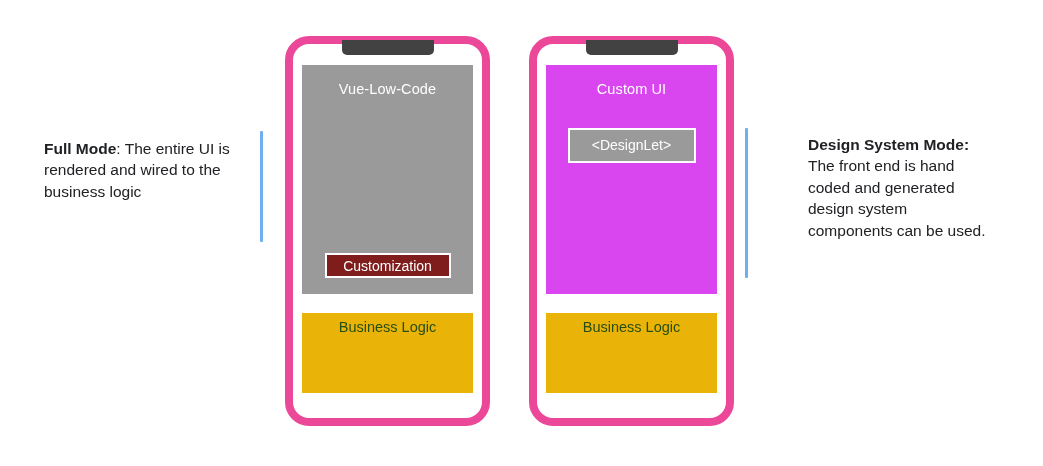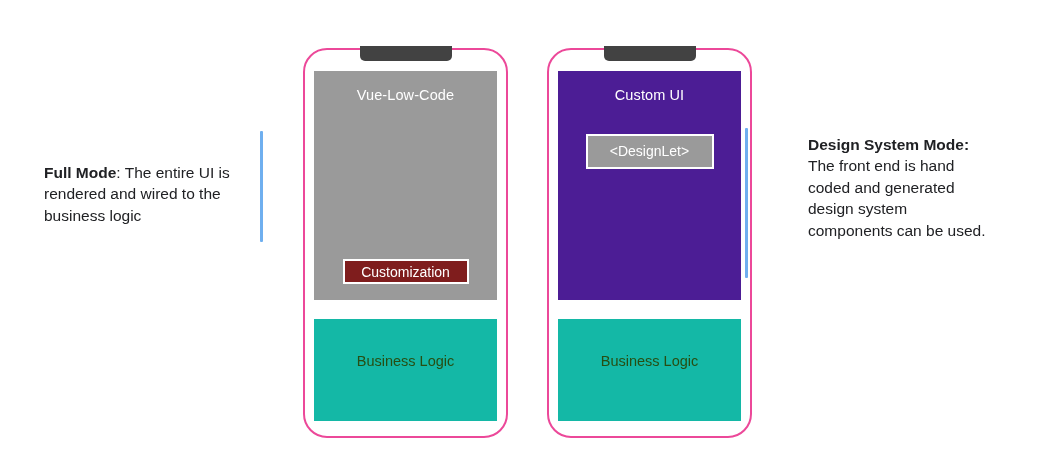--- a/index.html
+++ b/index.html
@@ -26,21 +26,21 @@
     position: absolute;
     color: #202124;
     font-size: 15.5px;
     line-height: 1.38;
   }
   .annotation .lead {
     font-weight: bold;
   }
   #annotation-left {
     left: 44px;
-    top: 162px;
+    top: 138px;
     width: 201px;
     text-align: left;
   }
   #annotation-right {
     left: 808px;
     top: 134px;
     width: 185px;
     text-align: left;
   }
 
@@ -50,28 +50,27 @@
     width: 3px;
     background: #6FAFEF;
     border-radius: 1px;
   }
   #accent-left  { left: 260px; top: 131px; height: 111px; }
   #accent-right { left: 745px; top: 128px; height: 150px; }
 
   
   .phone {
     position: absolute;
-    top: 48px;
+    top: 36px;
     width: 205px;
     height: 390px;
     box-sizing: border-box;
-    border: 2px solid #ec4899;
+    border: 8px solid #ec4899;
     border-radius: 24px;
     background: #ffffff;
-    margin-left: 18px;
   }
   #phone-left  { left: 285px; }
   #phone-right { left: 529px; }
 
   .notch {
     position: absolute;
     top: -4px;
     left: 50%;
     transform: translateX(-50%);
     width: 92px;
@@ -95,21 +94,21 @@
   .ui-panel {
     position: relative;
     box-sizing: border-box;
     height: 229px;
     padding-top: 17px;
     display: flex;
     flex-direction: column;
     align-items: center;
   }
   .ui-panel.gray { background: #9A9A9A; }
-  .ui-panel.blue { background: #4c1d95; }
+  .ui-panel.blue { background: #d946ef; }
 
   .panel-title {
     color: #ffffff;
     font-size: 14.5px;
     line-height: 1;
     letter-spacing: 0.1px;
   }
 
   
   .chip {
@@ -144,25 +143,25 @@
     align-items: center;
   }
 
   .customization-wrap {
     margin-bottom: 16px;
   }
 
   
   .logic-panel {
     margin-top: 19px;
-    height: 102px;
-    background: #14b8a6;
+    height: 80px;
+    background: #eab308;
     display: flex;
     justify-content: center;
-    padding-top: 35px;
+    padding-top: 7px;
     box-sizing: border-box;
   }
   .logic-label {
     color: #274E13;
     font-size: 14.5px;
     line-height: 1;
   }
 </style>
 </head>
 <body>

